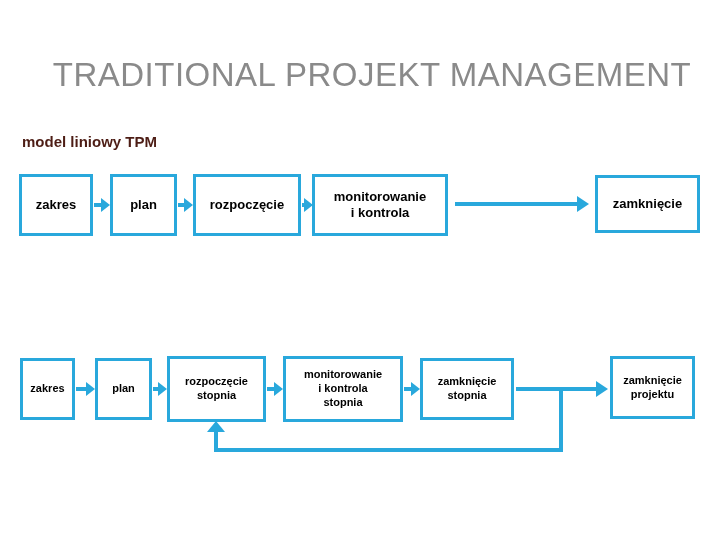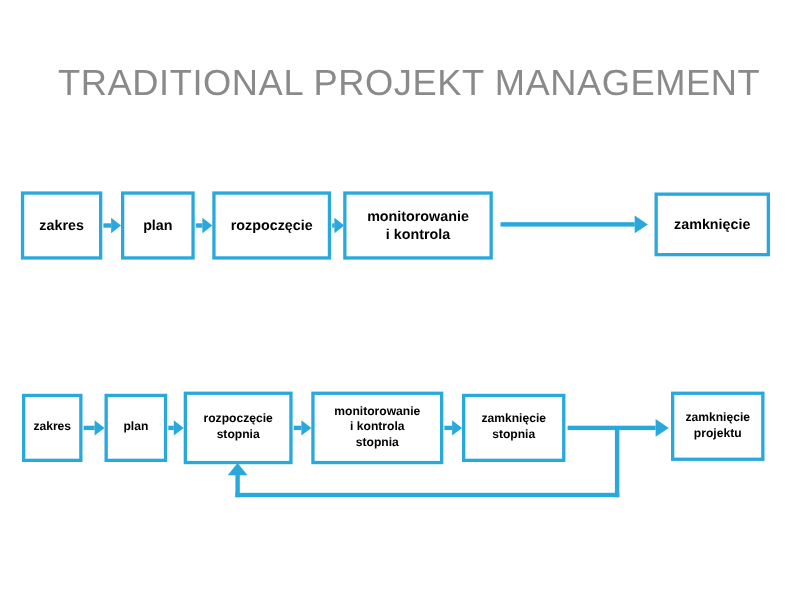--- a/index.html
+++ b/index.html
@@ -71,20 +71,21 @@
     border-left:9px solid transparent;border-right:9px solid transparent;
   }
 </style>
 </head>
 <body>
 
 <div class="slide">
 
   <h1 class="title">TRADITIONAL PROJEKT MANAGEMENT</h1>
 
+  <div class="section-label sec1">model liniowy TPM</div>
 
   <div>
     <div class="box r1 b1a">zakres</div>
     <div class="harrow a11"></div>
     <div class="box r1 b1b">plan</div>
     <div class="harrow a12"></div>
     <div class="box r1 b1c">rozpoczęcie</div>
     <div class="harrow a13"></div>
     <div class="box r1 b1d">monitorowanie
 i kontrola</div>

